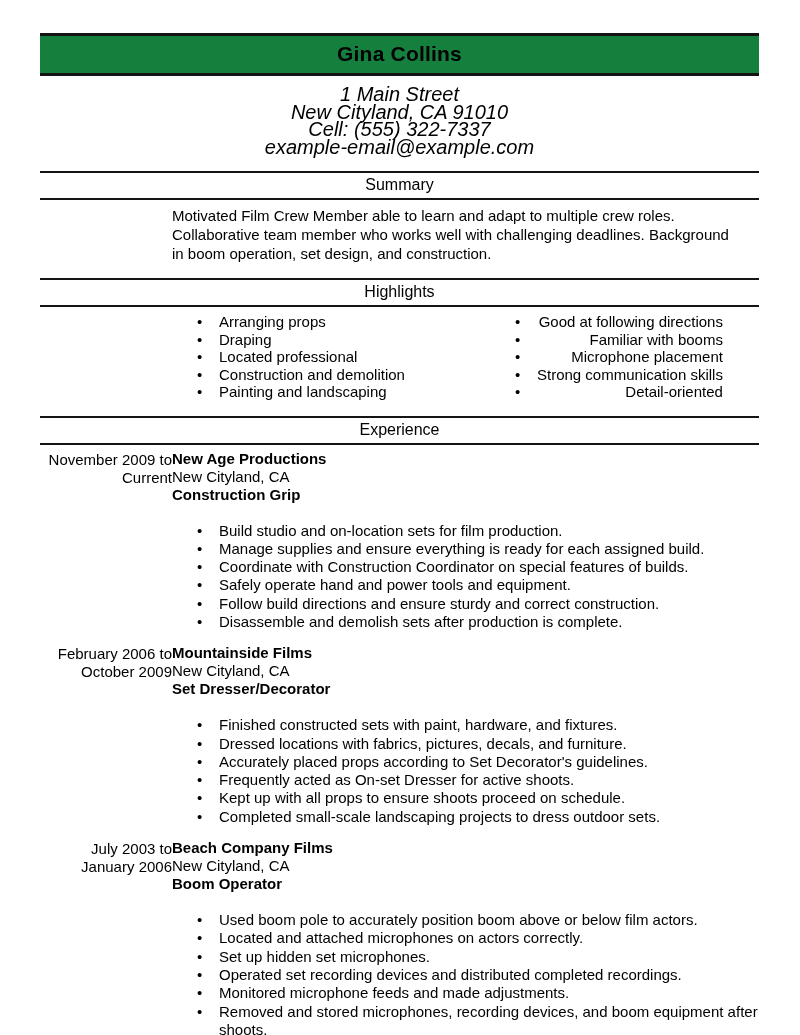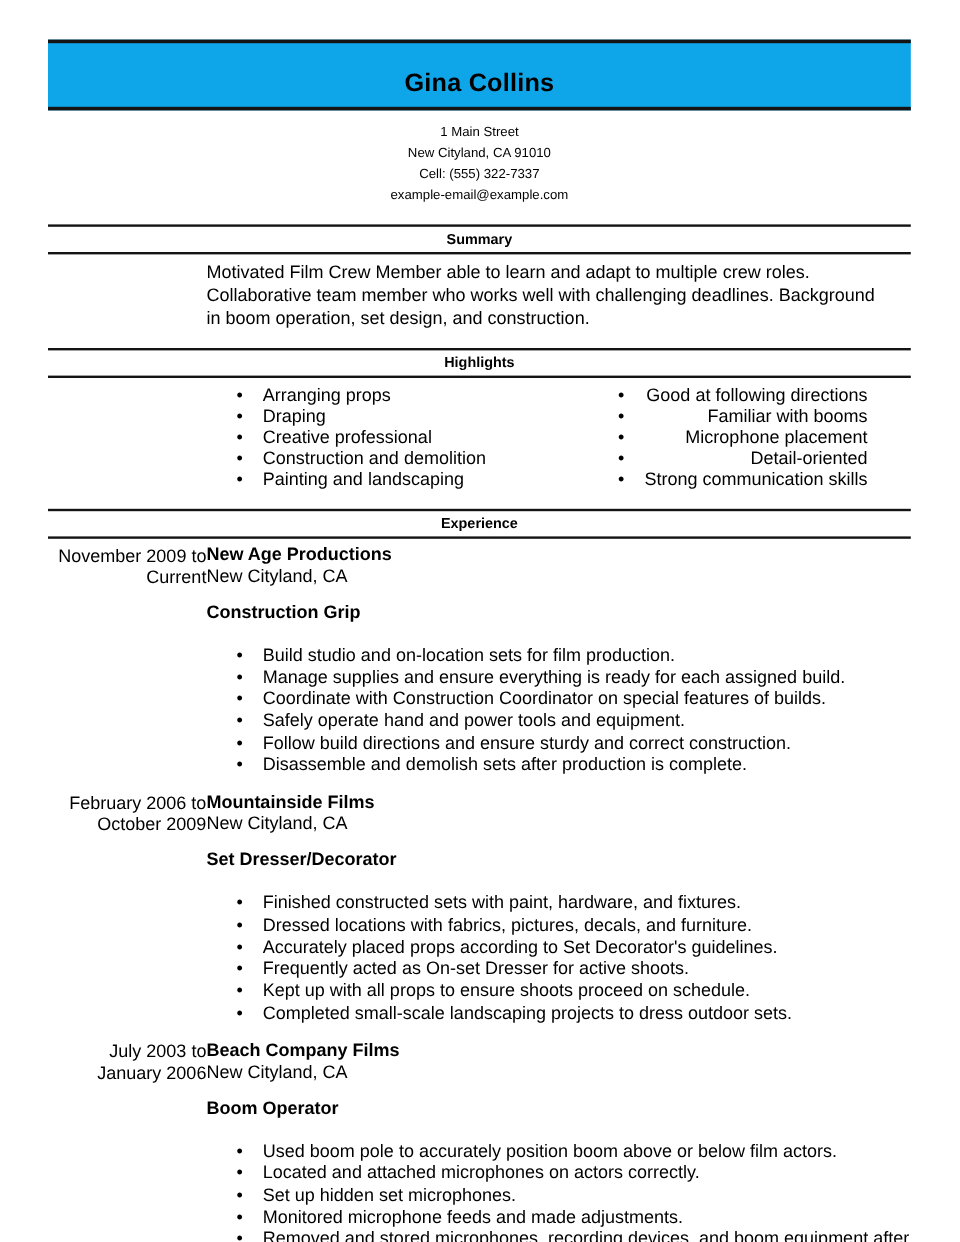--- a/index.html
+++ b/index.html
@@ -7,48 +7,49 @@
     width: 800px; height: 1035px;
     background: #ffffff;
     color: #000000;
     font-family: "Liberation Sans", sans-serif;
     overflow: hidden;
   }
   .page { padding: 33px 41px 0 40px; }
 
   
   .name-bar {
-    background: #0ea5e9;
+    background: #15803d;
     border-top: 3px solid #141414;
     border-bottom: 3px solid #141414;
     text-align: center;
-    padding: 22px 0 7px 0;
+    padding: 6px 0 7px 0;
   }
   .name-bar .person-name {
     font-size: 21px;
     font-weight: bold;
     letter-spacing: 0.2px;
   }
 
   
   .contact {
     text-align: center;
     margin-top: 10px;
-    font-size: 11px;
+    font-size: 20px;
     line-height: 17.5px;
+    font-style: italic;
   }
 
   
   .section { margin-top: 15px; }
   .section-header {
     border-top: 2.5px solid #141414;
     border-bottom: 2px solid #141414;
     text-align: center;
-    font-weight: bold;
-    font-size: 12px;
+    font-weight: normal;
+    font-size: 16px;
     padding: 3px 0 4px 0;
   }
 
   
   .summary-text {
     margin: 6px 0 0 132px;
     width: 572px;
     font-size: 15px;
     line-height: 19px;
   }
@@ -80,21 +81,21 @@
   .job-dates {
     width: 132px;
     font-size: 15px;
     line-height: 18px;
     padding-top: 1px;
     text-align: right;
   }
   .job-main { flex: 1; font-size: 15px; }
   .job-company { font-weight: bold; line-height: 18px; }
   .job-location { line-height: 18px; }
-  .job-role { font-weight: bold; line-height: 18px; margin-top: 12px; }
+  .job-role { font-weight: bold; line-height: 18px; }
   .job-main ul.bullets { margin-top: 18px; }
   .job-main ul.bullets li { line-height: 18.3px; }
 </style>
 </head>
 <body>
 
 <div class="page">
 
   <div class="name-bar">
     <span class="person-name">Gina Collins</span>
@@ -112,32 +113,32 @@
     <div class="summary-text">Motivated Film Crew Member able to learn and adapt to multiple crew roles. Collaborative team member who works well with challenging deadlines. Background in boom operation, set design, and construction.</div>
   </div>
 
   <div class="section">
     <div class="section-header">Highlights</div>
     <div class="hl-row">
       <div class="hl-col-left">
         <ul class="bullets">
             <li>Arranging props</li>
             <li>Draping</li>
-            <li>Creative professional</li>
+            <li>Located professional</li>
             <li>Construction and demolition</li>
             <li>Painting and landscaping</li>
           </ul>
       </div>
       <div class="hl-col-right">
         <ul class="bullets">
             <li>Good at following directions</li>
             <li>Familiar with booms</li>
             <li>Microphone placement</li>
+            <li>Strong communication skills</li>
             <li>Detail-oriented</li>
-            <li>Strong communication skills</li>
           </ul>
       </div>
     </div>
   </div>
 
   <div class="section">
     <div class="section-header">Experience</div>
     <div class="jobs">
         <div class="job">
           <div class="job-dates">
@@ -183,20 +184,21 @@
             <div>January 2006</div>
           </div>
           <div class="job-main">
             <div class="job-company">Beach Company Films</div>
             <div class="job-location">New Cityland, CA</div>
             <div class="job-role">Boom Operator</div>
             <ul class="bullets">
               <li>Used boom pole to accurately position boom above or below film actors.</li>
               <li>Located and attached microphones on actors correctly.</li>
               <li>Set up hidden set microphones.</li>
+              <li>Operated set recording devices and distributed completed recordings.</li>
               <li>Monitored microphone feeds and made adjustments.</li>
               <li>Removed and stored microphones, recording devices, and boom equipment after shoots.</li>
             </ul>
           </div>
         </div>
       </div>
   </div>
 
 </div>
 

